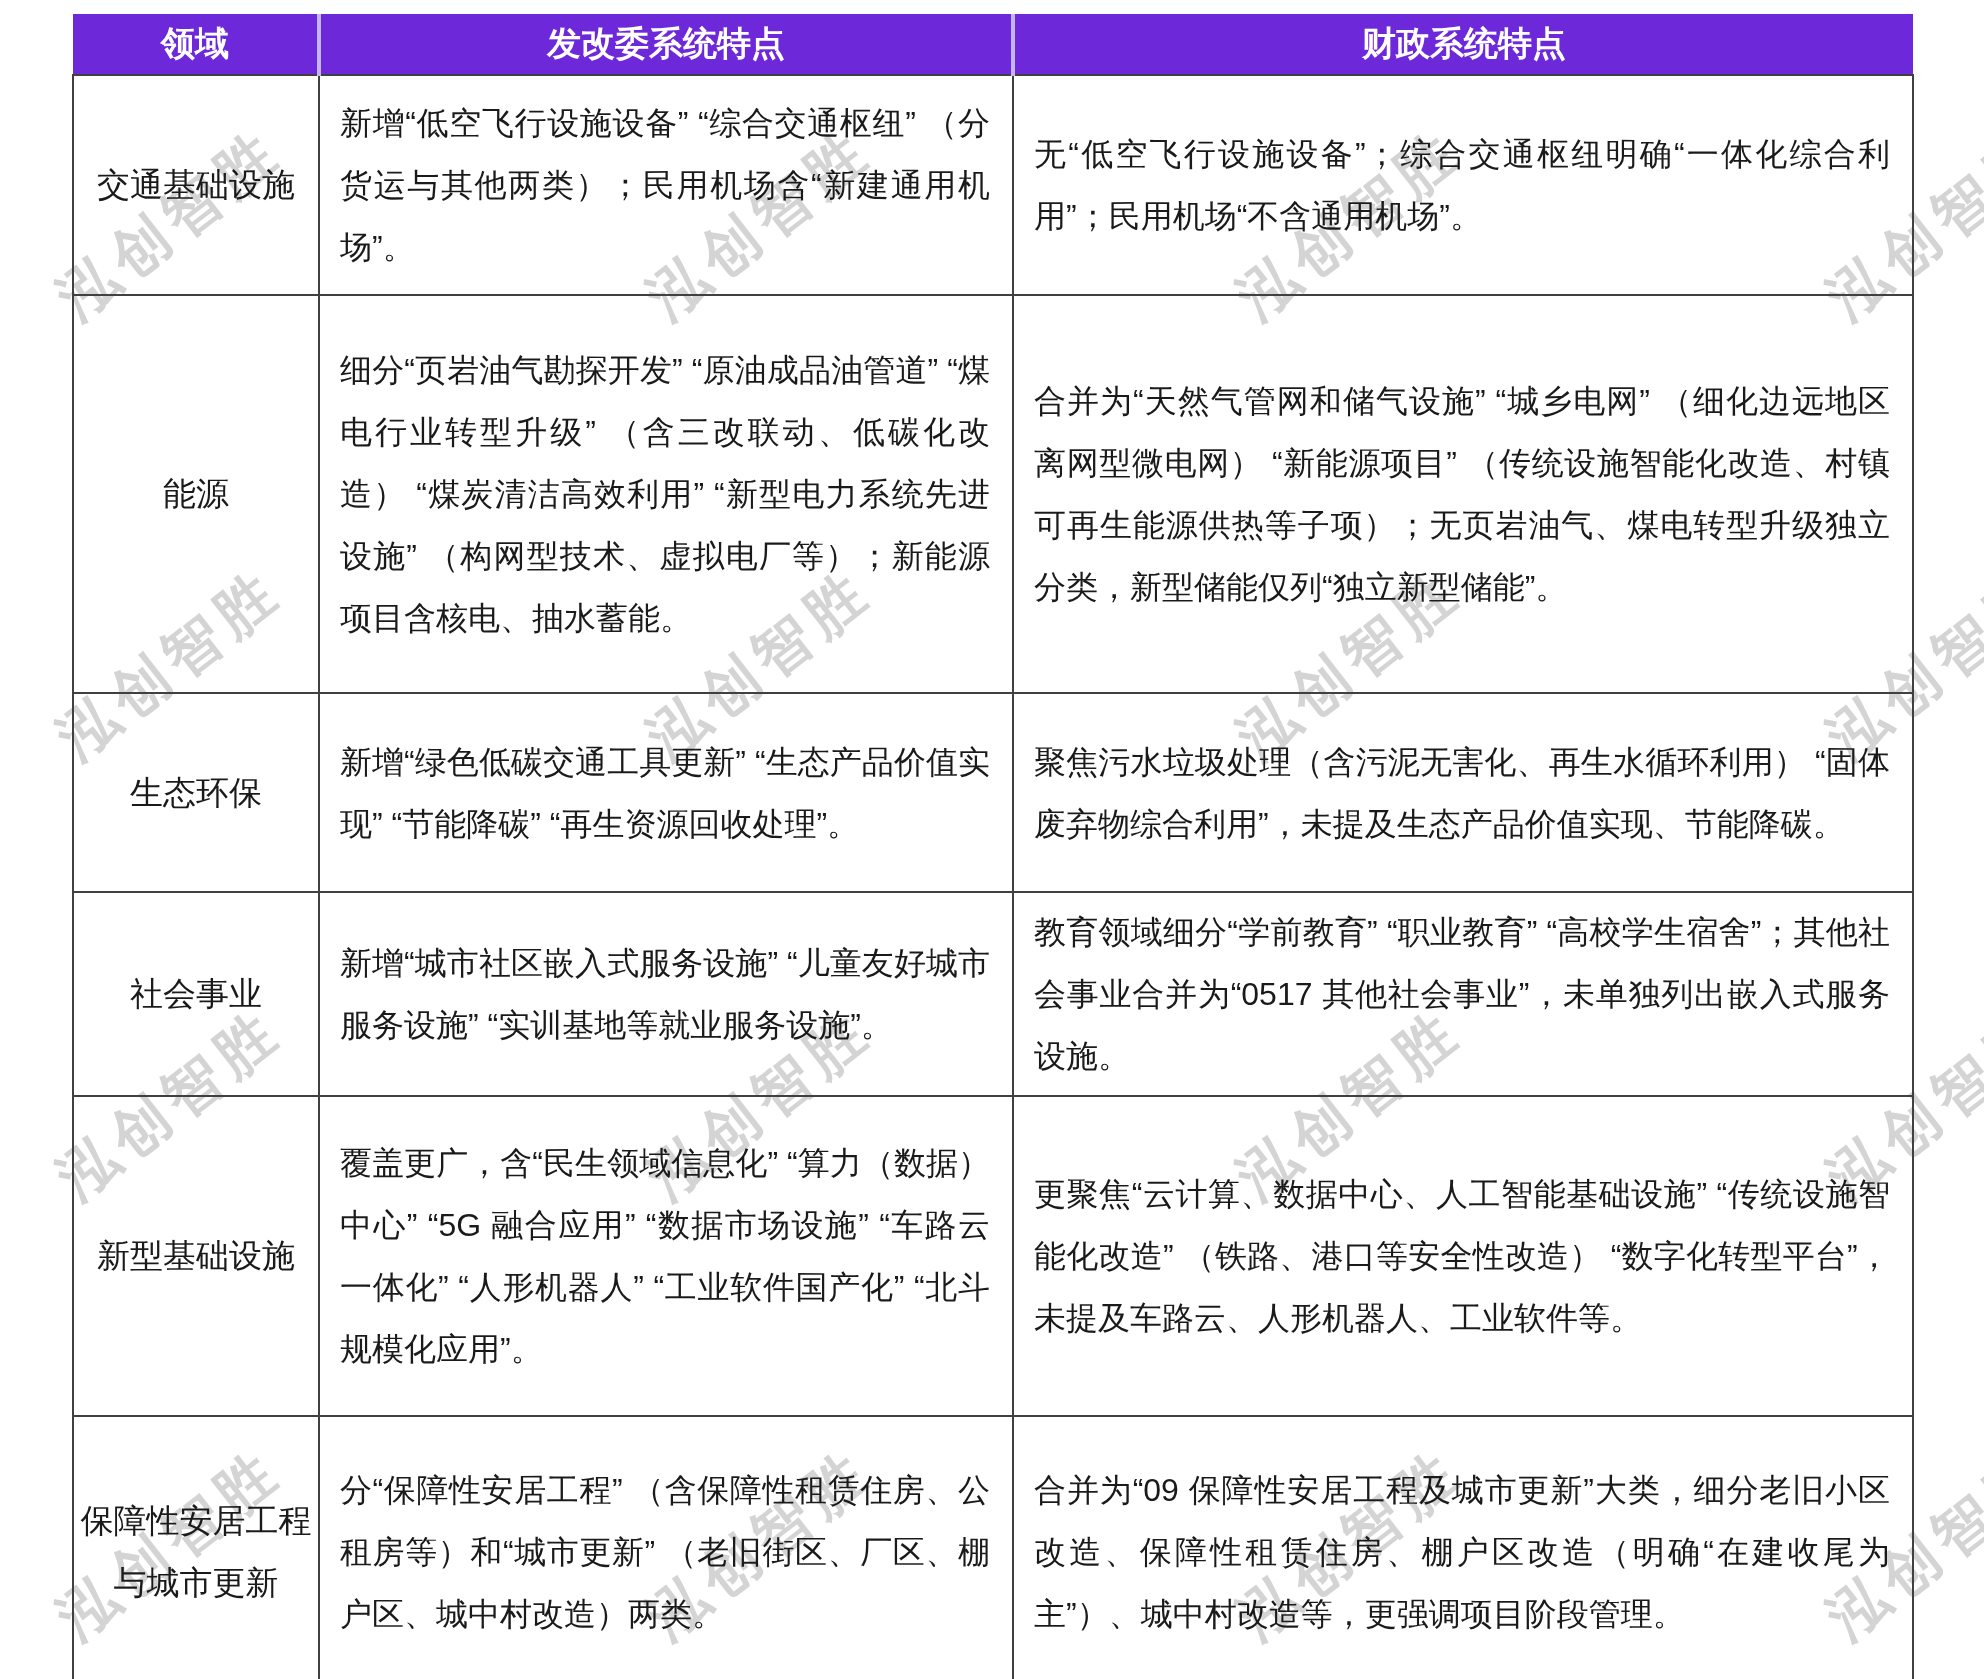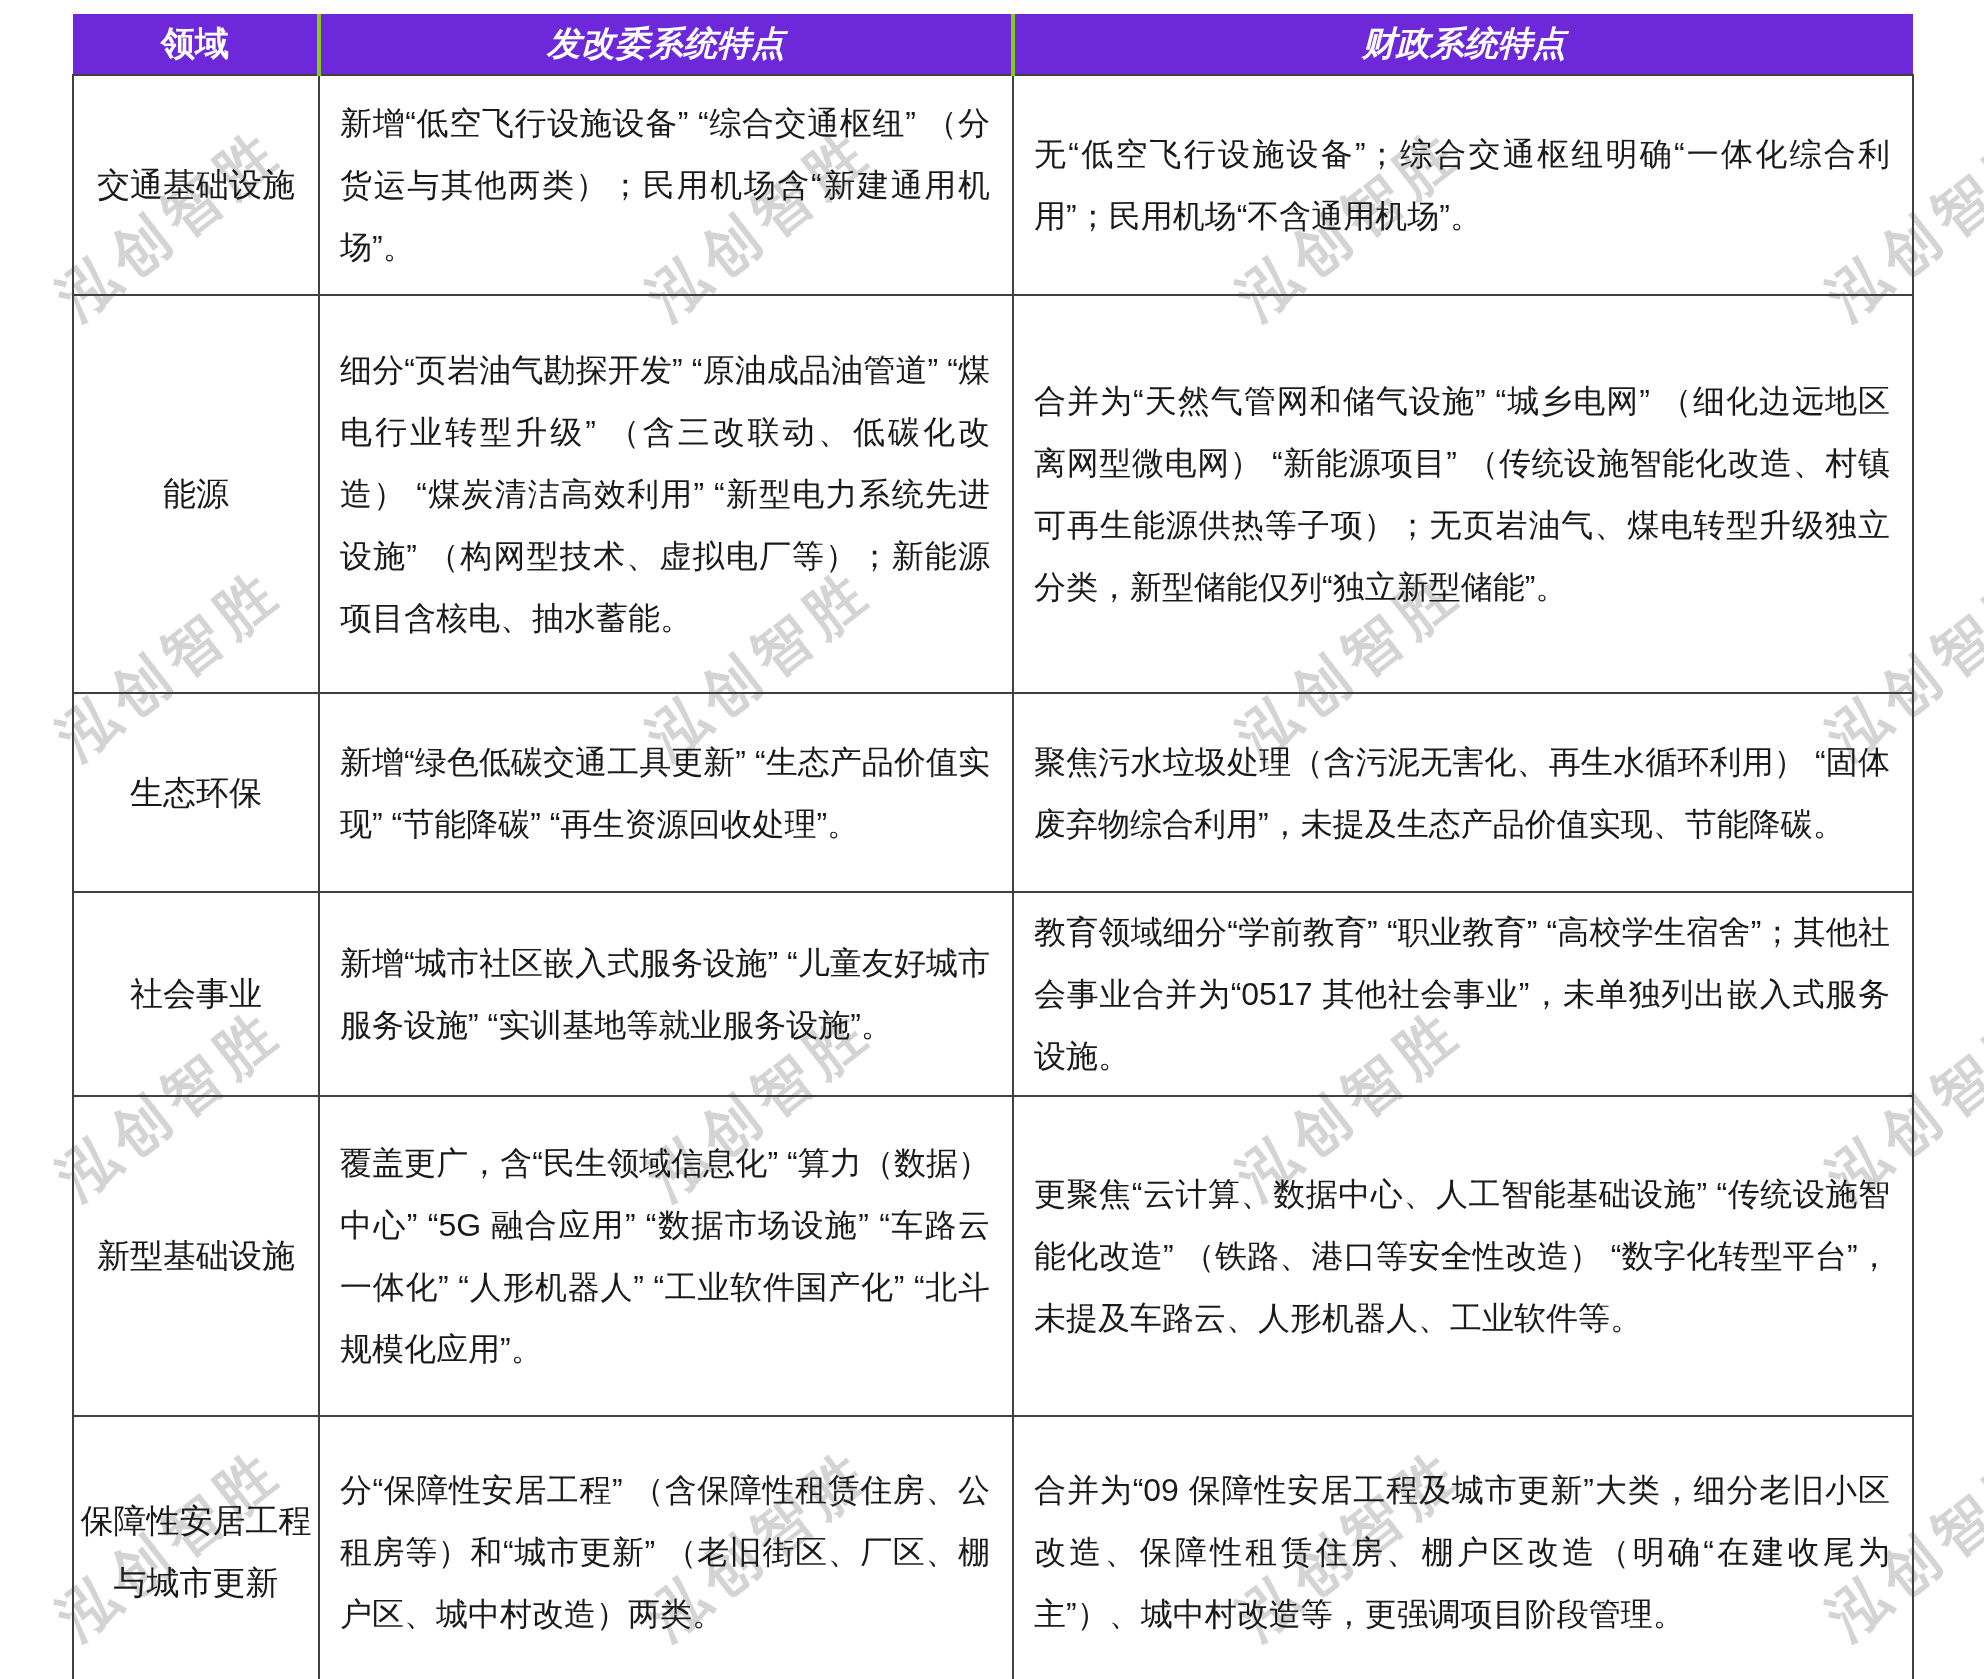--- a/index.html
+++ b/index.html
@@ -53,22 +53,21 @@
     height: 58px;
     background: #6d28d9;
     color: #ffffff;
     font-size: 34px;
     font-weight: bold;
     text-align: center;
     vertical-align: middle;
     border-bottom: 2px solid #404040;
   }
   thead th + th {
-    border-left: 4px solid #84cc16;
-    font-style: italic;
+    border-left: 4px solid #c4b5fd;
   }
 
   tbody td {
     border: 2px solid #404040;
     vertical-align: middle;
     font-size: 32px;
     color: #1a1a1a;
     line-height: 62px;
     background: transparent;
   }

